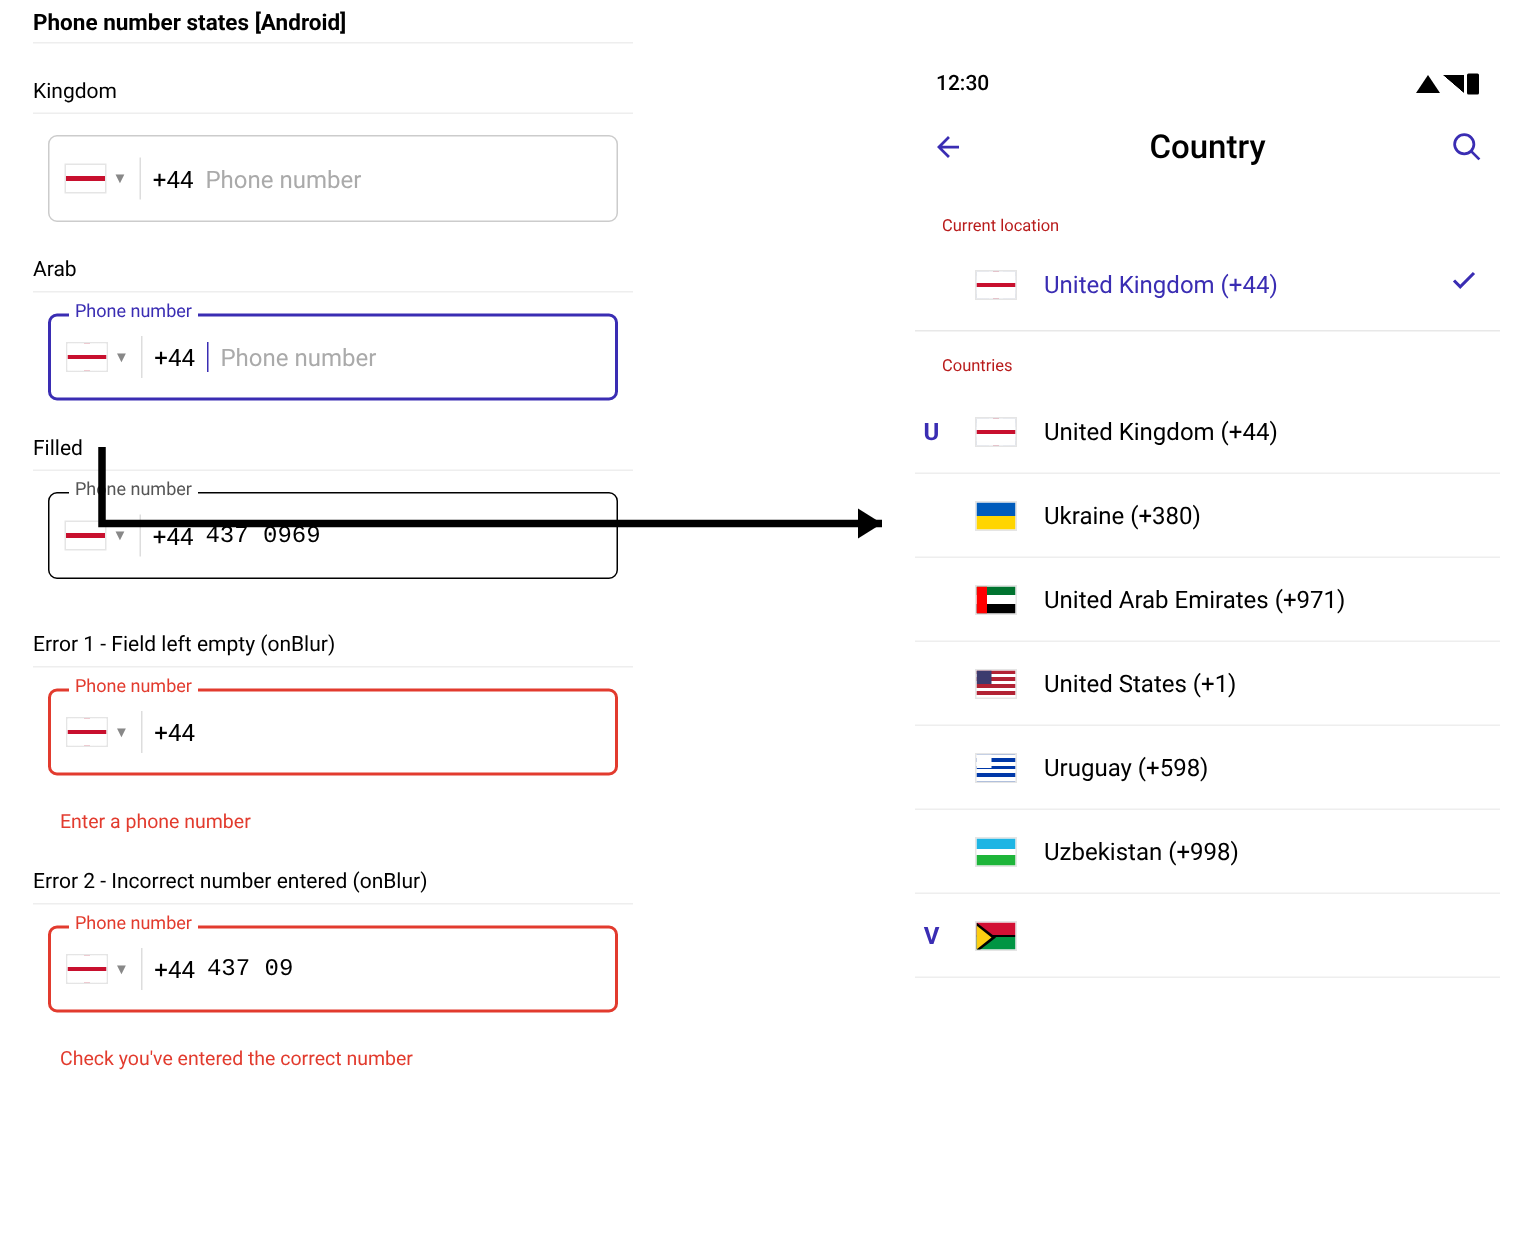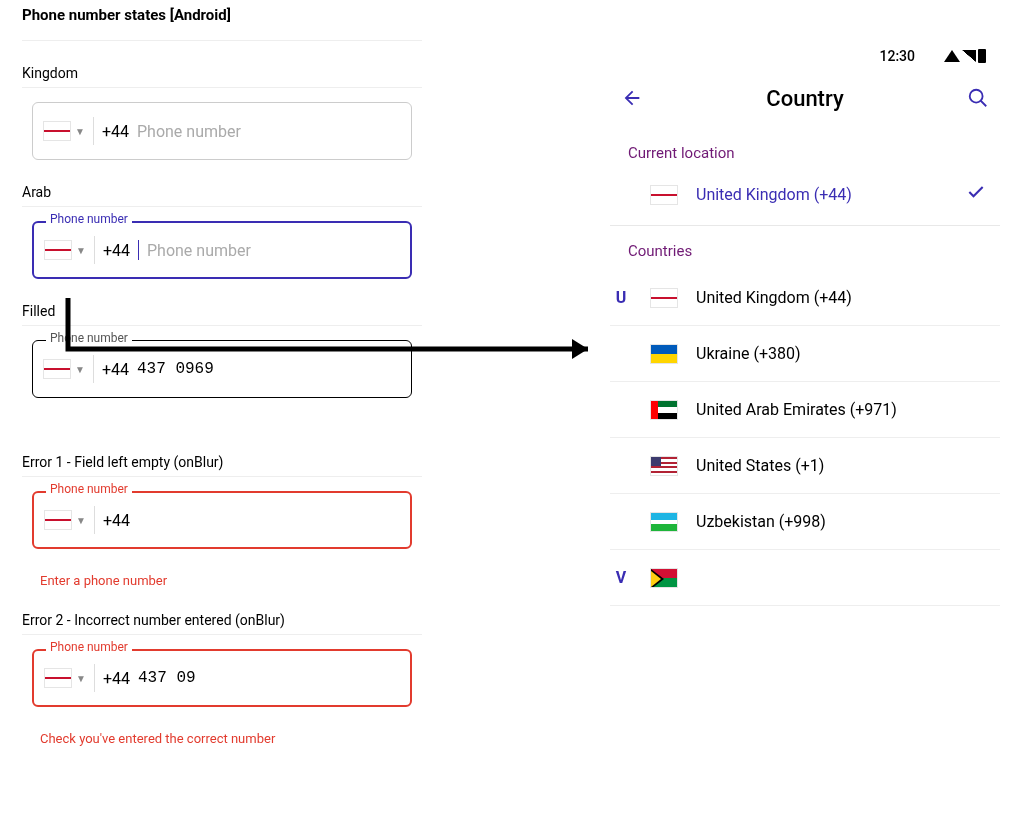--- a/index.html
+++ b/index.html
@@ -1,21 +1,21 @@
 <!DOCTYPE html>
 <html><head>
 <meta charset="utf-8">
 <style>
 * { box-sizing: border-box; margin: 0; padding: 0; }
 body { font-family: -apple-system, Roboto, "Segoe UI", Arial, sans-serif; font-size: 14px; color: #000; background: #fff; width: 1024px; height: 832px; position: relative; }
 
 .left-col { position: absolute; left: 22px; top: 6px; width: 400px; }
 .right-col { position: absolute; left: 610px; top: 44px; width: 390px; }
 
-.section-title { font-weight: 700; font-size: 15px; color: #000; padding-bottom: 16px; border-bottom: 1px solid #eee; margin-bottom: 14px; }
+.section-title { font-weight: 700; font-size: 15px; color: #000; padding-bottom: 4px; border-bottom: 1px solid #eee; margin-bottom: 14px; }
 .state-label { font-weight: 400; font-size: 14px; color: #000; padding-bottom: 6px; border-bottom: 1px solid #eee; margin-bottom: 14px; margin-top: 24px; }
 .state-label:first-of-type { margin-top: 8px; }
 
 .input-wrap { position: relative; margin-left: 10px; margin-right: 10px; }
 
 .input-box {
   border: 1px solid #ccc;
   border-radius: 6px;
   height: 58px;
   display: flex;
@@ -71,33 +71,33 @@
 .us { background: repeating-linear-gradient(#b22234 0 2.3px, #fff 2.3px 4.6px); }
 .us::before { content:""; position:absolute; left:0; top:0; width:40%; height:55%; background:#3c3b6e; }
 .uy { background: repeating-linear-gradient(#fff 0 2.5px, #0038a8 2.5px 5px); }
 .uy::before { content:""; position:absolute; left:0; top:0; width:40%; height:55%; background:#fff; }
 .uz { background: linear-gradient(#1eb5e4 40%, #fff 40% 60%, #1eb53a 60%); }
 .vu { background: linear-gradient(#d21034 48%, #000 48% 52%, #009543 52%); }
 .vu::before { content:""; position:absolute; left:0; top:0; bottom:0; width:0; height:0; border-top:10px solid transparent; border-bottom:10px solid transparent; border-left:13px solid #000; }
 .vu::after { content:""; position:absolute; left:0; top:0; bottom:0; width:0; height:0; border-top:8px solid transparent; border-bottom:8px solid transparent; border-left:10px solid #fdce12; top:2px; }
 
 
-.status-bar { display:flex; justify-content:flex-end; align-items:center; padding: 4px 14px 10px; font-size:14px; font-weight:500;gap:29px; }
+.status-bar { display:flex; justify-content:space-between; align-items:center; padding: 4px 14px 10px; font-size:14px; font-weight:500;gap:29px; }
 .status-icons { display:flex; gap:2px; align-items:center; }
 .wifi { width:16px; height:12px; position:relative; }
 .wifi::before { content:""; position:absolute; bottom:0; left:0; border-left:8px solid transparent; border-right:8px solid transparent; border-bottom:12px solid #000; }
 .cell { width:14px; height:12px; background: linear-gradient(to top right, transparent 49%, #000 51%); }
 .batt { width:8px; height:14px; background:#000; border-radius:1px; }
 
 .app-bar { display:flex; align-items:center; justify-content:center; padding: 8px 6px 14px; }
 .app-title { font-size:22px; font-weight:500; color:#000; text-align:center; flex:1; }
 .icon-btn { width:32px; height:32px; display:flex; align-items:center; justify-content:center; color:#3a2db3; }
 
 .list-sec { padding: 8px 0 0 18px; }
-.list-header { font-size:15px; color:#701a75; padding: 8px 0 10px; }
+.list-header { font-size:11px; color:#b91c1c; padding: 8px 0 10px; }
 .list-divider { height:1px; background:#e8e8e8; margin-left:0; }
 
 .row { display:flex; align-items:center; gap:18px; padding: 14px 10px 14px 0; border-bottom:1px solid #eee; min-height:56px; }
 .row .letter-col { width:22px; font-weight:700; color:#3a2db3; font-size:16px; text-align:center; flex:0 0 22px; }
 .row .flag { flex:0 0 28px; }
 .row .name { font-size:16px; color:#000; flex:1; }
 .check { color:#3a2db3; font-size:20px; margin-right:4px; }
 .row.noletter .letter-col { visibility:hidden; }
 
 .current-row { display:flex; align-items:center; gap:18px; padding: 10px 10px 18px 40px; }
@@ -147,21 +147,21 @@
       <span class="flag-sel">
         <span class="flag uk"></span>
         <span class="chev">▼</span>
       </span>
       <span class="vsep"></span>
       <span class="prefix">+44</span>
       <span class="value">437 0969</span>
     </div>
   </div>
 
-  <div class="state-label" style="margin-top:56px">Error 1 - Field left empty (onBlur)</div>
+  <div class="state-label" style="margin-top:36px">Error 1 - Field left empty (onBlur)</div>
   <div class="input-wrap">
     <span class="float-label error">Phone number</span>
     <div class="input-box error">
       <span class="flag-sel">
         <span class="flag uk"></span>
         <span class="chev">▼</span>
       </span>
       <span class="vsep"></span>
       <span class="prefix">+44</span>
     </div>
@@ -247,20 +247,25 @@
         <span class="flag ae"></span>
         <span class="name">United Arab Emirates (+971)</span>
       </div>
       <div class="row noletter">
         <span class="letter-col">X</span>
         <span class="flag us"></span>
         <span class="name">United States (+1)</span>
       </div>
       <div class="row noletter">
         <span class="letter-col">X</span>
+        <span class="flag uy"></span>
+        <span class="name">Uruguay (+598)</span>
+      </div>
+      <div class="row noletter">
+        <span class="letter-col">X</span>
         <span class="flag uz"></span>
         <span class="name">Uzbekistan (+998)</span>
       </div>
       <div class="row">
         <span class="letter-col">V</span>
         <span class="flag vu"></span>
       </div>
     </div>
 </div>
 

